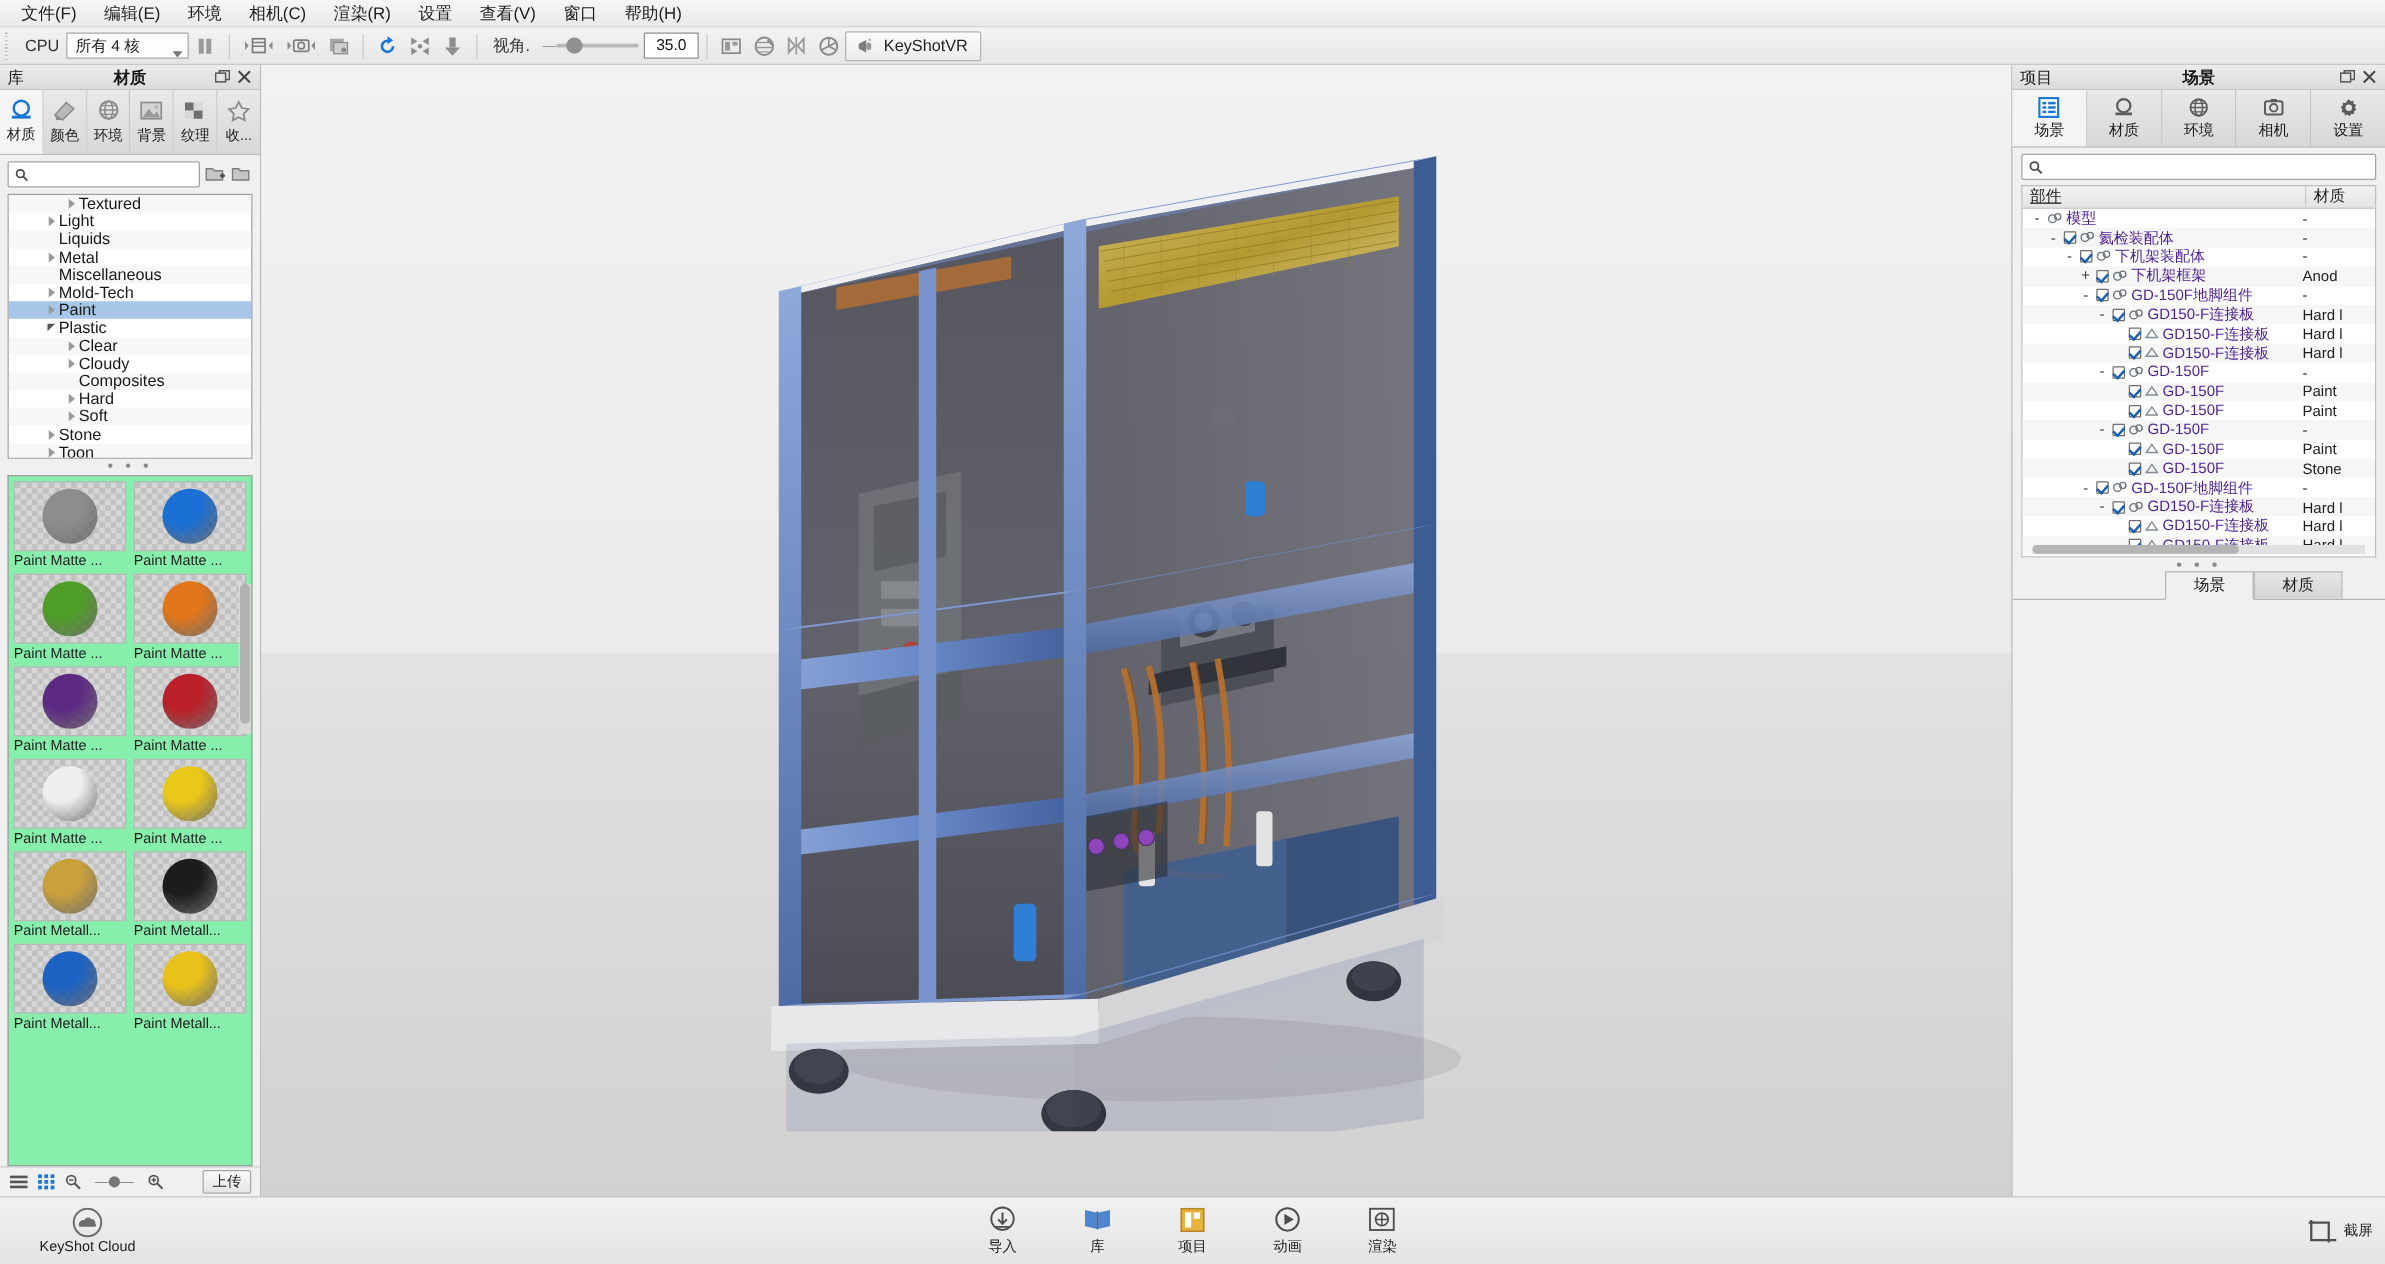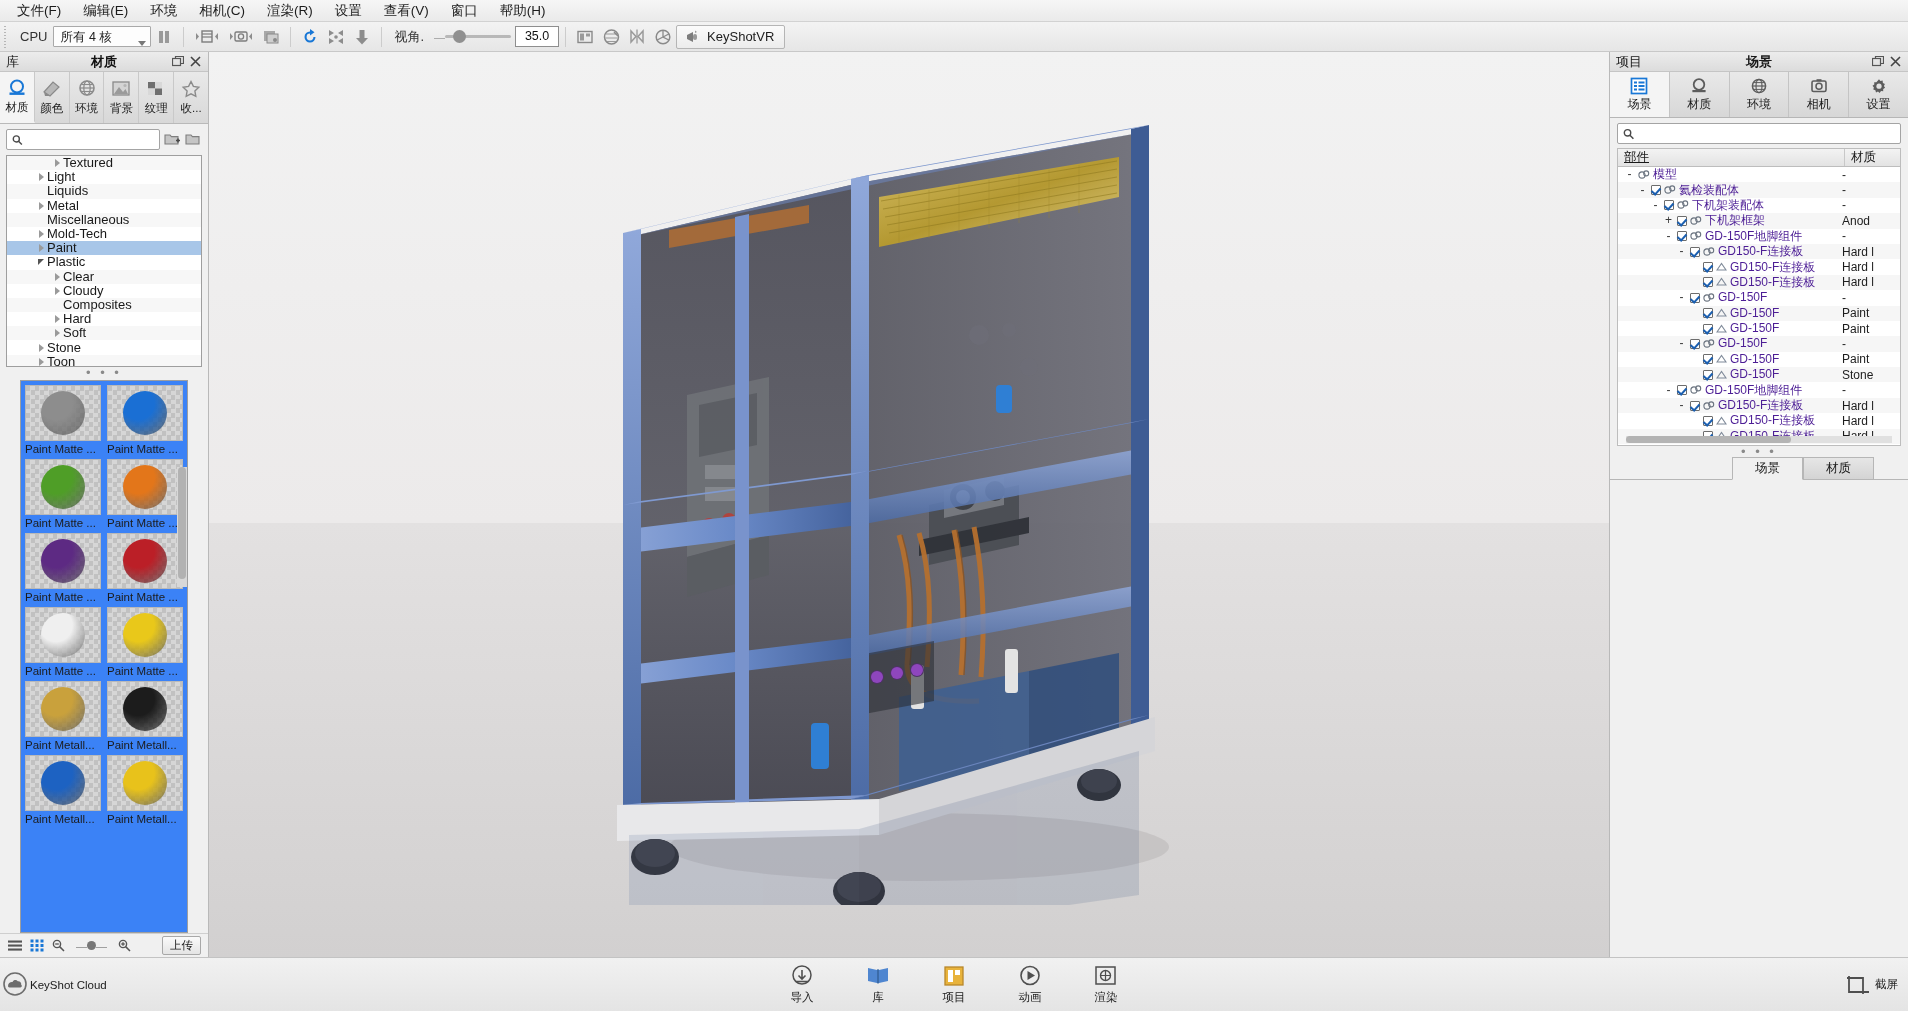--- a/index.html
+++ b/index.html
@@ -113,21 +113,21 @@
   .trow.sel { background: #a8c6e8; }
   .tw { width: 12px; display: flex; align-items: center; justify-content: center; flex: none; }
   .tri-r { width:0;height:0;border-left:5px solid #9a9a9a;border-top:4px solid transparent;border-bottom:4px solid transparent;}
   .tri-d { width:0;height:0;border-top:6px solid #555;border-right:6px solid transparent;}
   .tlbl { font-size: 13px; color: #181818; line-height: 14px; white-space: nowrap; }
 
   .dots { text-align: center; color: #8a8a8a; letter-spacing: 3px; font-size: 13px;
           height: 13px; line-height: 11px; }
 
   #swatchwrap {
-    margin: 0 20px; flex: 1; border: 1px solid #9e9e9e; background: #3b82f6;
+    margin: 0 6px; flex: 1; border: 1px solid #9e9e9e; background: #86efac;
     position: relative; overflow: hidden;
   }
   #swatchgrid { display: grid; grid-template-columns: 1fr 1fr; gap: 0; padding: 2px 1px; }
   .sw { padding: 2px 3px 1px 3px; }
   .sw .img {
     width: 100%; height: 56px; border: 1px solid #b9b9b9;
     background-image:
       repeating-conic-gradient(#d6d6d6 0% 25%, #c1c1c1 0% 50%);
     background-size: 9px 9px;
     display: flex; align-items: center; justify-content: center; overflow: hidden;
@@ -224,21 +224,21 @@
     flex: 1; height: 19px; background: #fff; border: 1px solid #9b9b9b; font-size: 12.5px;
     padding: 0 4px; font-family: "Liberation Sans", sans-serif; color: #111; outline: none;
   }
 
   
   #bottombar {
     position: absolute; left: 0; top: 957px; width: 1908px; height: 54px;
     background: linear-gradient(180deg,#f1f1f1,#e4e4e4); border-top: 1px solid #c3c3c3;
     display: flex; align-items: center;
   }
-  #cloudbox { display: flex; flex-direction: row; align-items: center; width: 140px; gap: 0; }
+  #cloudbox { display: flex; flex-direction: column; align-items: center; width: 140px; gap: 0; }
   #cloudbox .nm { font-size: 11.5px; color: #202020; }
   #bottomactions { position: absolute; left: 50%; transform: translateX(-50%);
                    display: flex; gap: 34px; align-items: center; }
   .bact { display: flex; flex-direction: column; align-items: center; gap: 2px; width: 42px; cursor: default; }
   .bact .nm { font-size: 11.5px; color: #1c1c1c; }
   #bottomright { position: absolute; right: 10px; display: flex; 
                  align-items: center; gap: 2px; }
   #bottomright .nm { font-size: 11.5px; color: #1c1c1c; }
 </style>
 </head>

